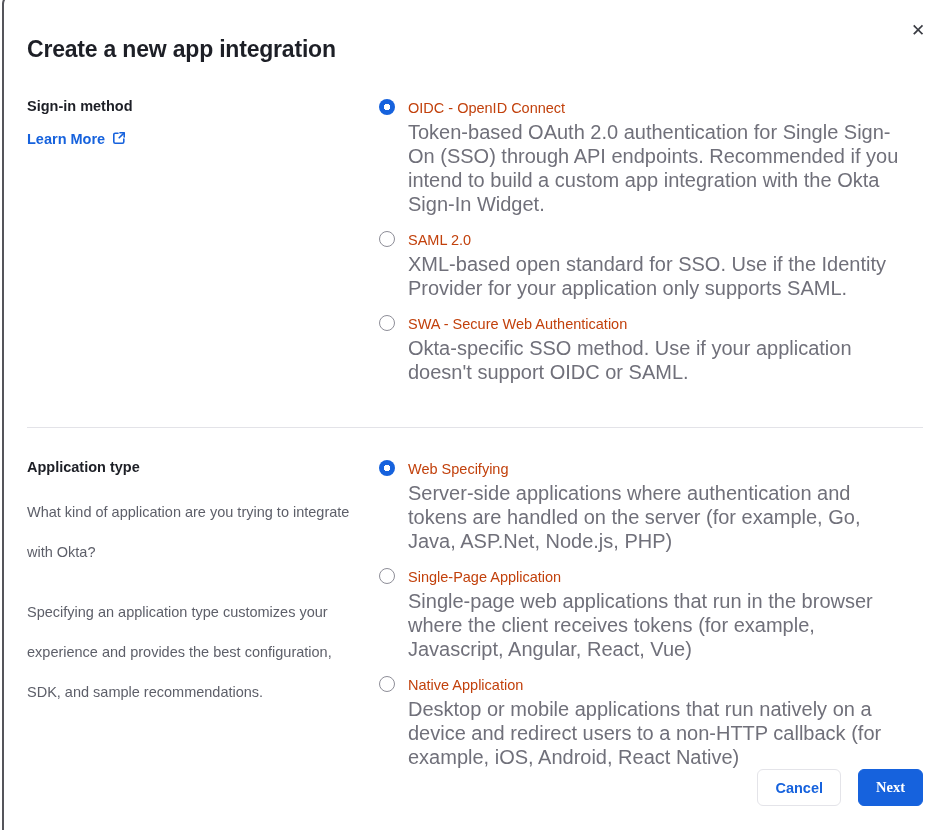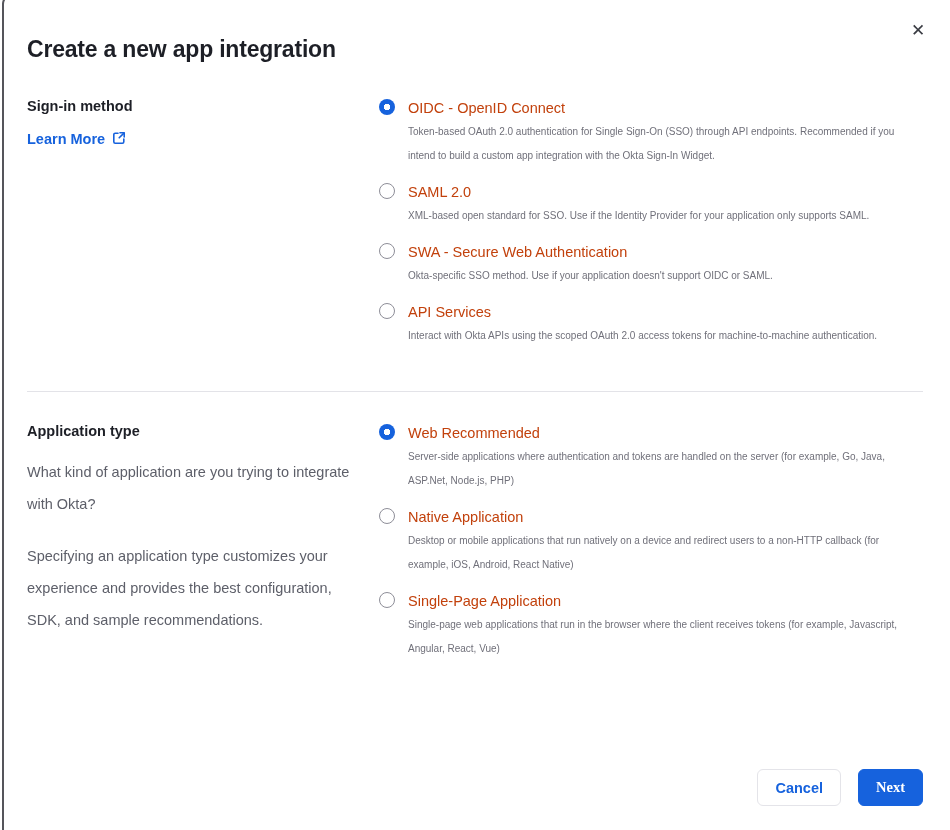--- a/index.html
+++ b/index.html
@@ -76,21 +76,21 @@
     gap: 7px;
     font-size: 14.5px;
     font-weight: 700;
     color: #1662dd;
     text-decoration: none;
     cursor: pointer;
   }
   .left-para {
     margin: 0;
     font-size: 14.5px;
-    line-height: 32px;
+    line-height: 40px;
     color: #5d5f69;
   }
   .left-para.first { margin-top: 15px; }
   .left-para.second { margin-top: 20px; }
   .option {
     display: flex;
     gap: 13px;
     margin-bottom: 12px;
   }
   .radio {
@@ -109,21 +109,21 @@
     background: radial-gradient(circle at 50% 50%, #ffffff 0 3px, #1662dd 3.5px);
   }
   .option-text { max-width: 502px; }
   .option-label {
     font-size: 14.5px;
     line-height: 24px;
     color: #c2410c;
     cursor: pointer;
   }
   .option-desc {
-    font-size: 10px;
+    font-size: 20px;
     line-height: 24px;
     color: #70707a;
   }
   .divider {
     border: none;
     border-top: 1px solid #e3e3e8;
     margin: 31px 0 29px 0;
   }
   .footer {
     position: absolute;
@@ -196,62 +196,55 @@
       </div>
 
       <div class="option">
         <span class="radio"></span>
         <div class="option-text">
           <div class="option-label">SWA - Secure Web Authentication</div>
           <div class="option-desc">Okta-specific SSO method. Use if your application doesn't support OIDC or SAML.</div>
         </div>
       </div>
 
-      <div class="option">
-        <span class="radio"></span>
-        <div class="option-text">
-          <div class="option-label">API Services</div>
-          <div class="option-desc">Interact with Okta APIs using the scoped OAuth 2.0 access tokens for machine-to-machine authentication.</div>
-        </div>
-      </div>
 
     </div>
   </div>
 
   <hr class="divider">
 
   <div class="section-row row-apptype">
     <div class="col-left">
       <div class="col-heading">Application type</div>
       <p class="left-para first">What kind of application are you trying to integrate with Okta?</p>
       <p class="left-para second">Specifying an application type customizes your experience and provides the best configuration, SDK, and sample recommendations.</p>
     </div>
     <div class="col-right">
 
       <div class="option">
         <span class="radio selected"></span>
         <div class="option-text">
-          <div class="option-label">Web Recommended</div>
+          <div class="option-label">Web Specifying</div>
           <div class="option-desc">Server-side applications where authentication and tokens are handled on the server (for example, Go, Java, ASP.Net, Node.js, PHP)</div>
+        </div>
+      </div>
+
+      <div class="option">
+        <span class="radio"></span>
+        <div class="option-text">
+          <div class="option-label">Single-Page Application</div>
+          <div class="option-desc">Single-page web applications that run in the browser where the client receives tokens (for example, Javascript, Angular, React, Vue)</div>
         </div>
       </div>
 
       <div class="option">
         <span class="radio"></span>
         <div class="option-text">
           <div class="option-label">Native Application</div>
           <div class="option-desc">Desktop or mobile applications that run natively on a device and redirect users to a non-HTTP callback (for example, iOS, Android, React Native)</div>
-        </div>
-      </div>
-
-      <div class="option">
-        <span class="radio"></span>
-        <div class="option-text">
-          <div class="option-label">Single-Page Application</div>
-          <div class="option-desc">Single-page web applications that run in the browser where the client receives tokens (for example, Javascript, Angular, React, Vue)</div>
         </div>
       </div>
 
     </div>
   </div>
 
   <div class="footer">
     <button class="btn btn-cancel">Cancel</button>
     <button class="btn btn-next">Next</button>
   </div>

